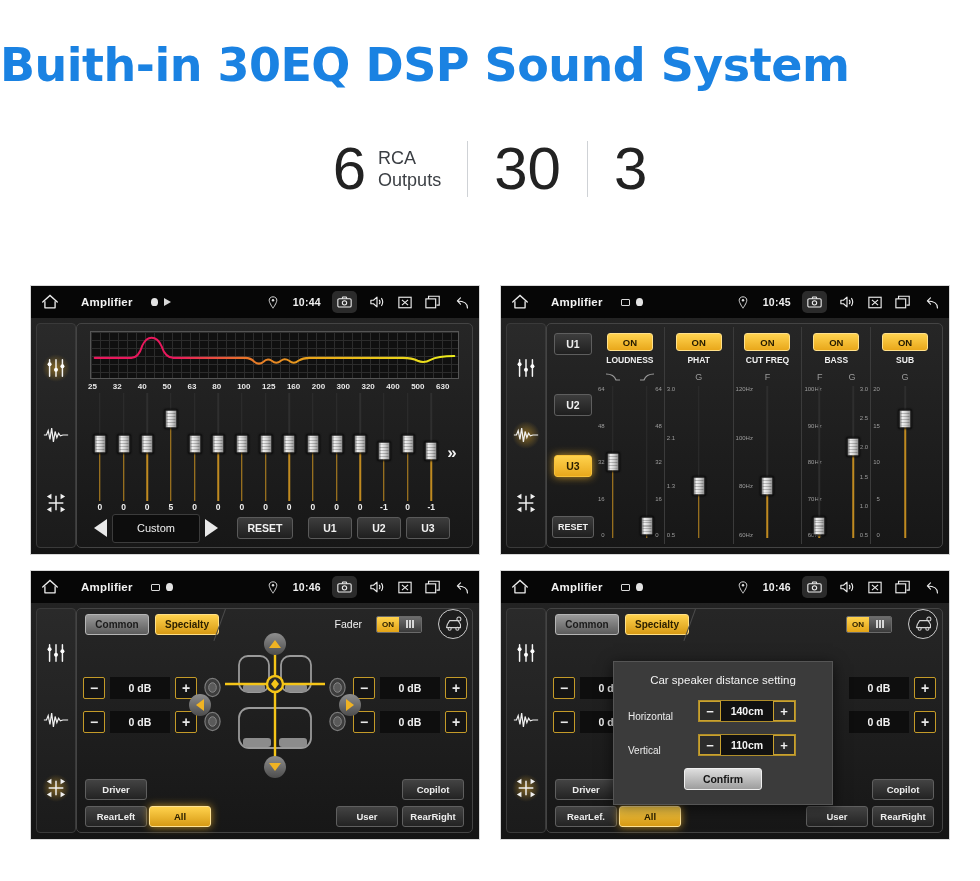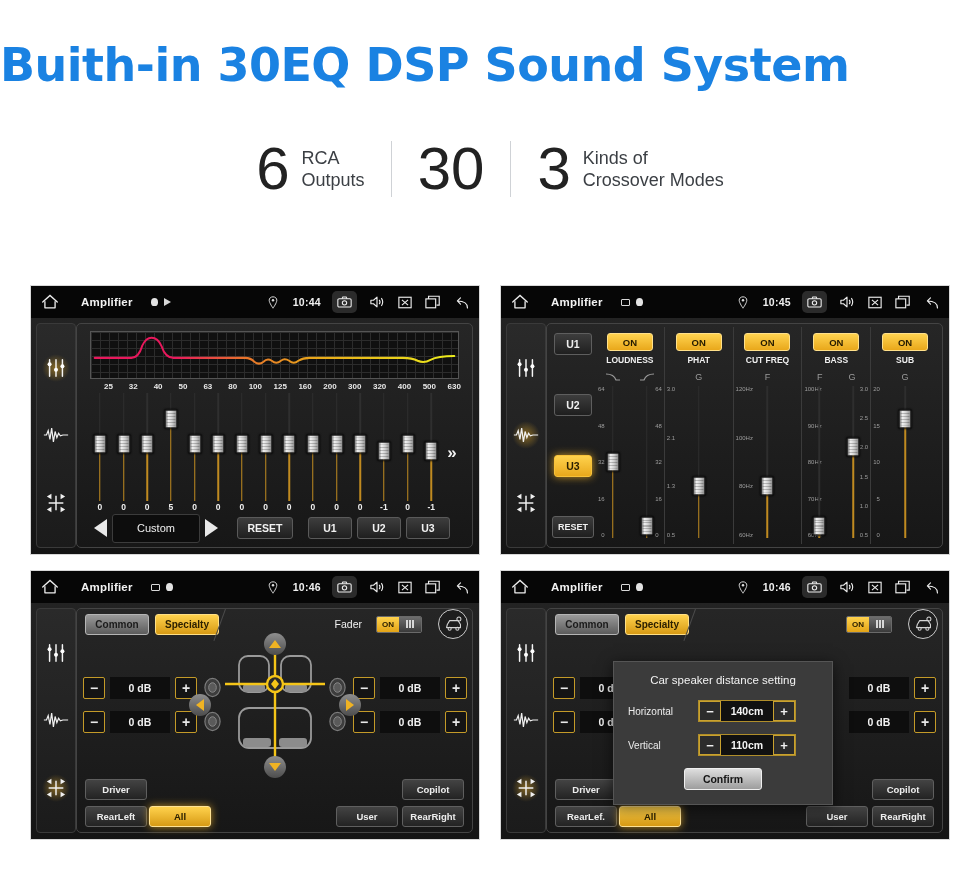--- a/index.html
+++ b/index.html
@@ -169,21 +169,21 @@
     position: relative;
   }
   .eq-graph svg { position: absolute; inset: 0; width: 100%; height: 100%; }
 
   .eq-freqs {
     display: flex;
     margin: 3px 6px 0 6px;
   }
   .eq-freqs span {
     flex: 1;
-    text-align: right;
+    text-align: left;
     color: #e8e8e8;
     font-size: 8px;
     font-weight: bold;
   }
 
   .eq-sliders {
     flex: 1;
     display: flex;
     align-items: stretch;
     margin: 2px 6px 0 6px;
@@ -560,21 +560,21 @@
     box-shadow: 0 3px 14px rgba(0,0,0,.6);
   }
   .modal-title {
     color: #f2f2f2;
     font-size: 11.5px;
     text-align: center;
     margin-bottom: 14px;
   }
   .modal-row {
     display: flex;
-    align-items: center;
+    align-items: flex-end;
     margin-bottom: 12px;
   }
   .modal-row-label {
     color: #ececec;
     font-size: 10px;
     width: 70px;
   }
   .modal-stepper {
     display: flex;
     align-items: center;
@@ -626,24 +626,20 @@
       <div class="stat-line">Outputs</div>
     </div>
   </div>
   <div class="stat-div"></div>
   <div class="stat">
     <div class="stat-num">30</div>
   </div>
   <div class="stat-div"></div>
   <div class="stat">
     <div class="stat-num">3</div>
-    <div class="stat-lines">
-      <div class="stat-line">Kinds of</div>
-      <div class="stat-line">Crossover Modes</div>
-    </div>
   </div>
 </div>
 
 <div class="panels">
 
   <div class="panel">
     <div class="statusbar">
       <span class="sb-home">
         <svg viewBox="0 0 24 22" width="18" height="16">
             <path d="M2 11 L12 2 L22 11" fill="none" stroke="#eee" stroke-width="1.8" stroke-linecap="round"></path>

